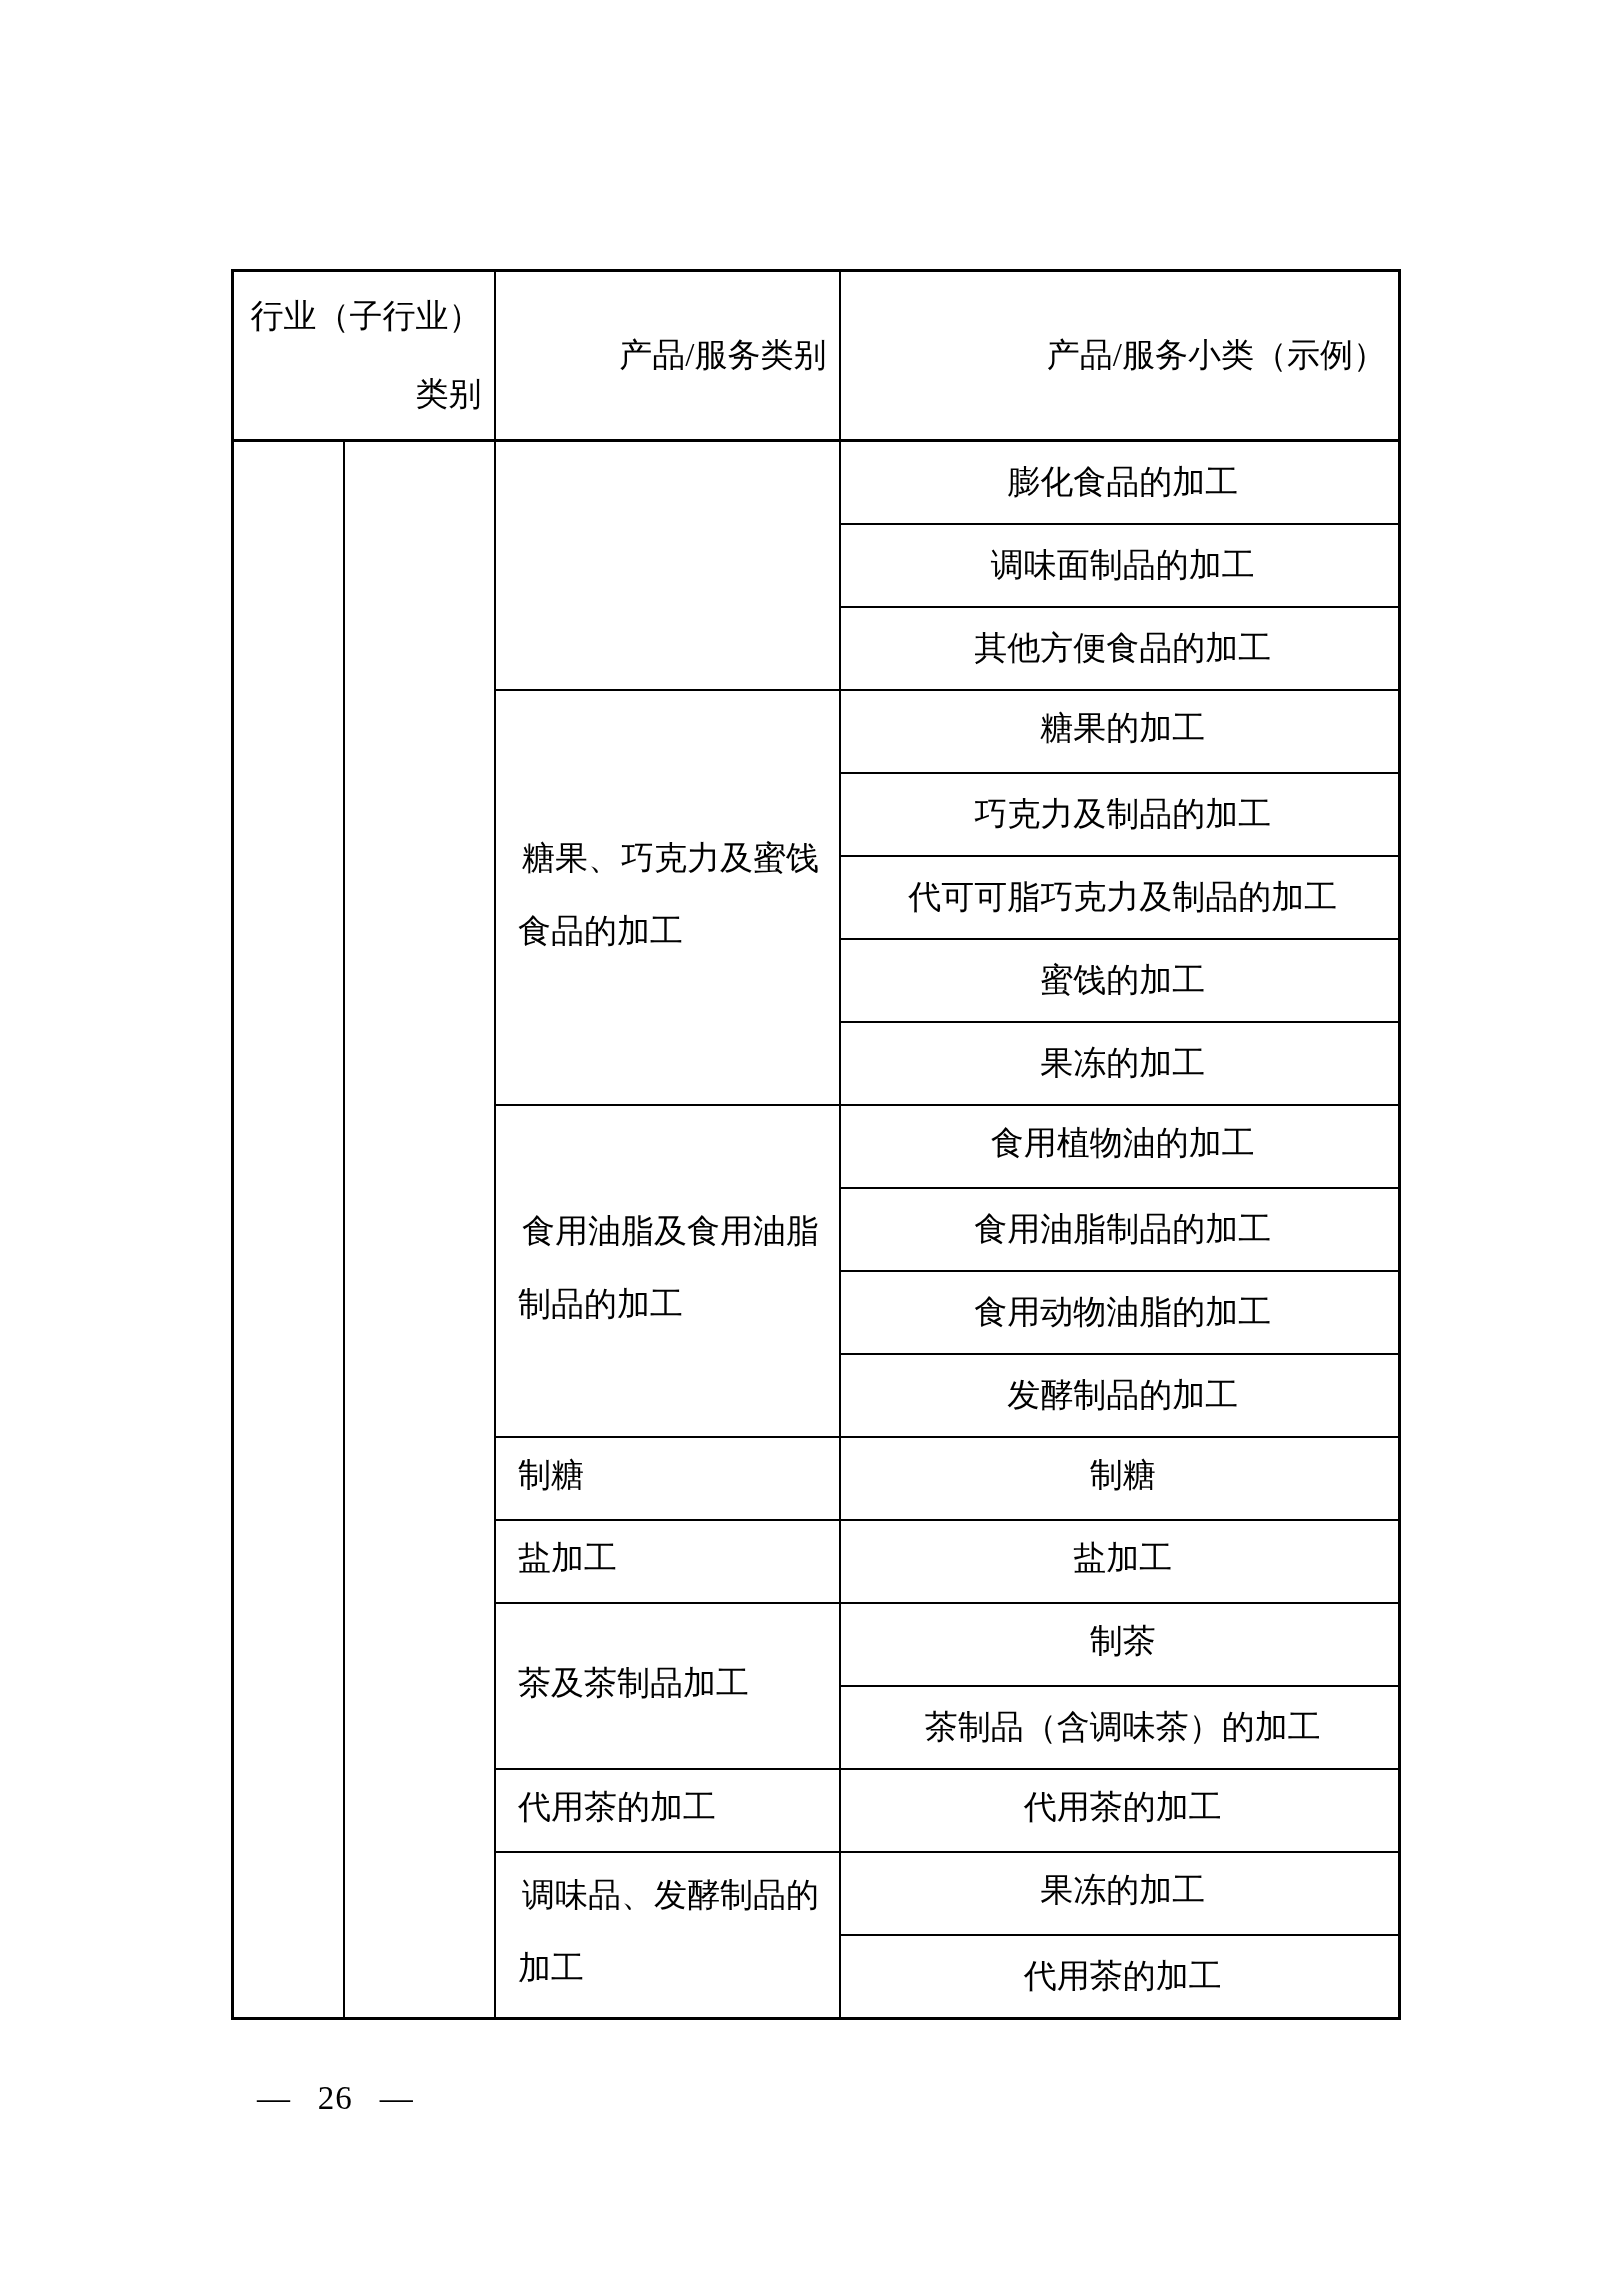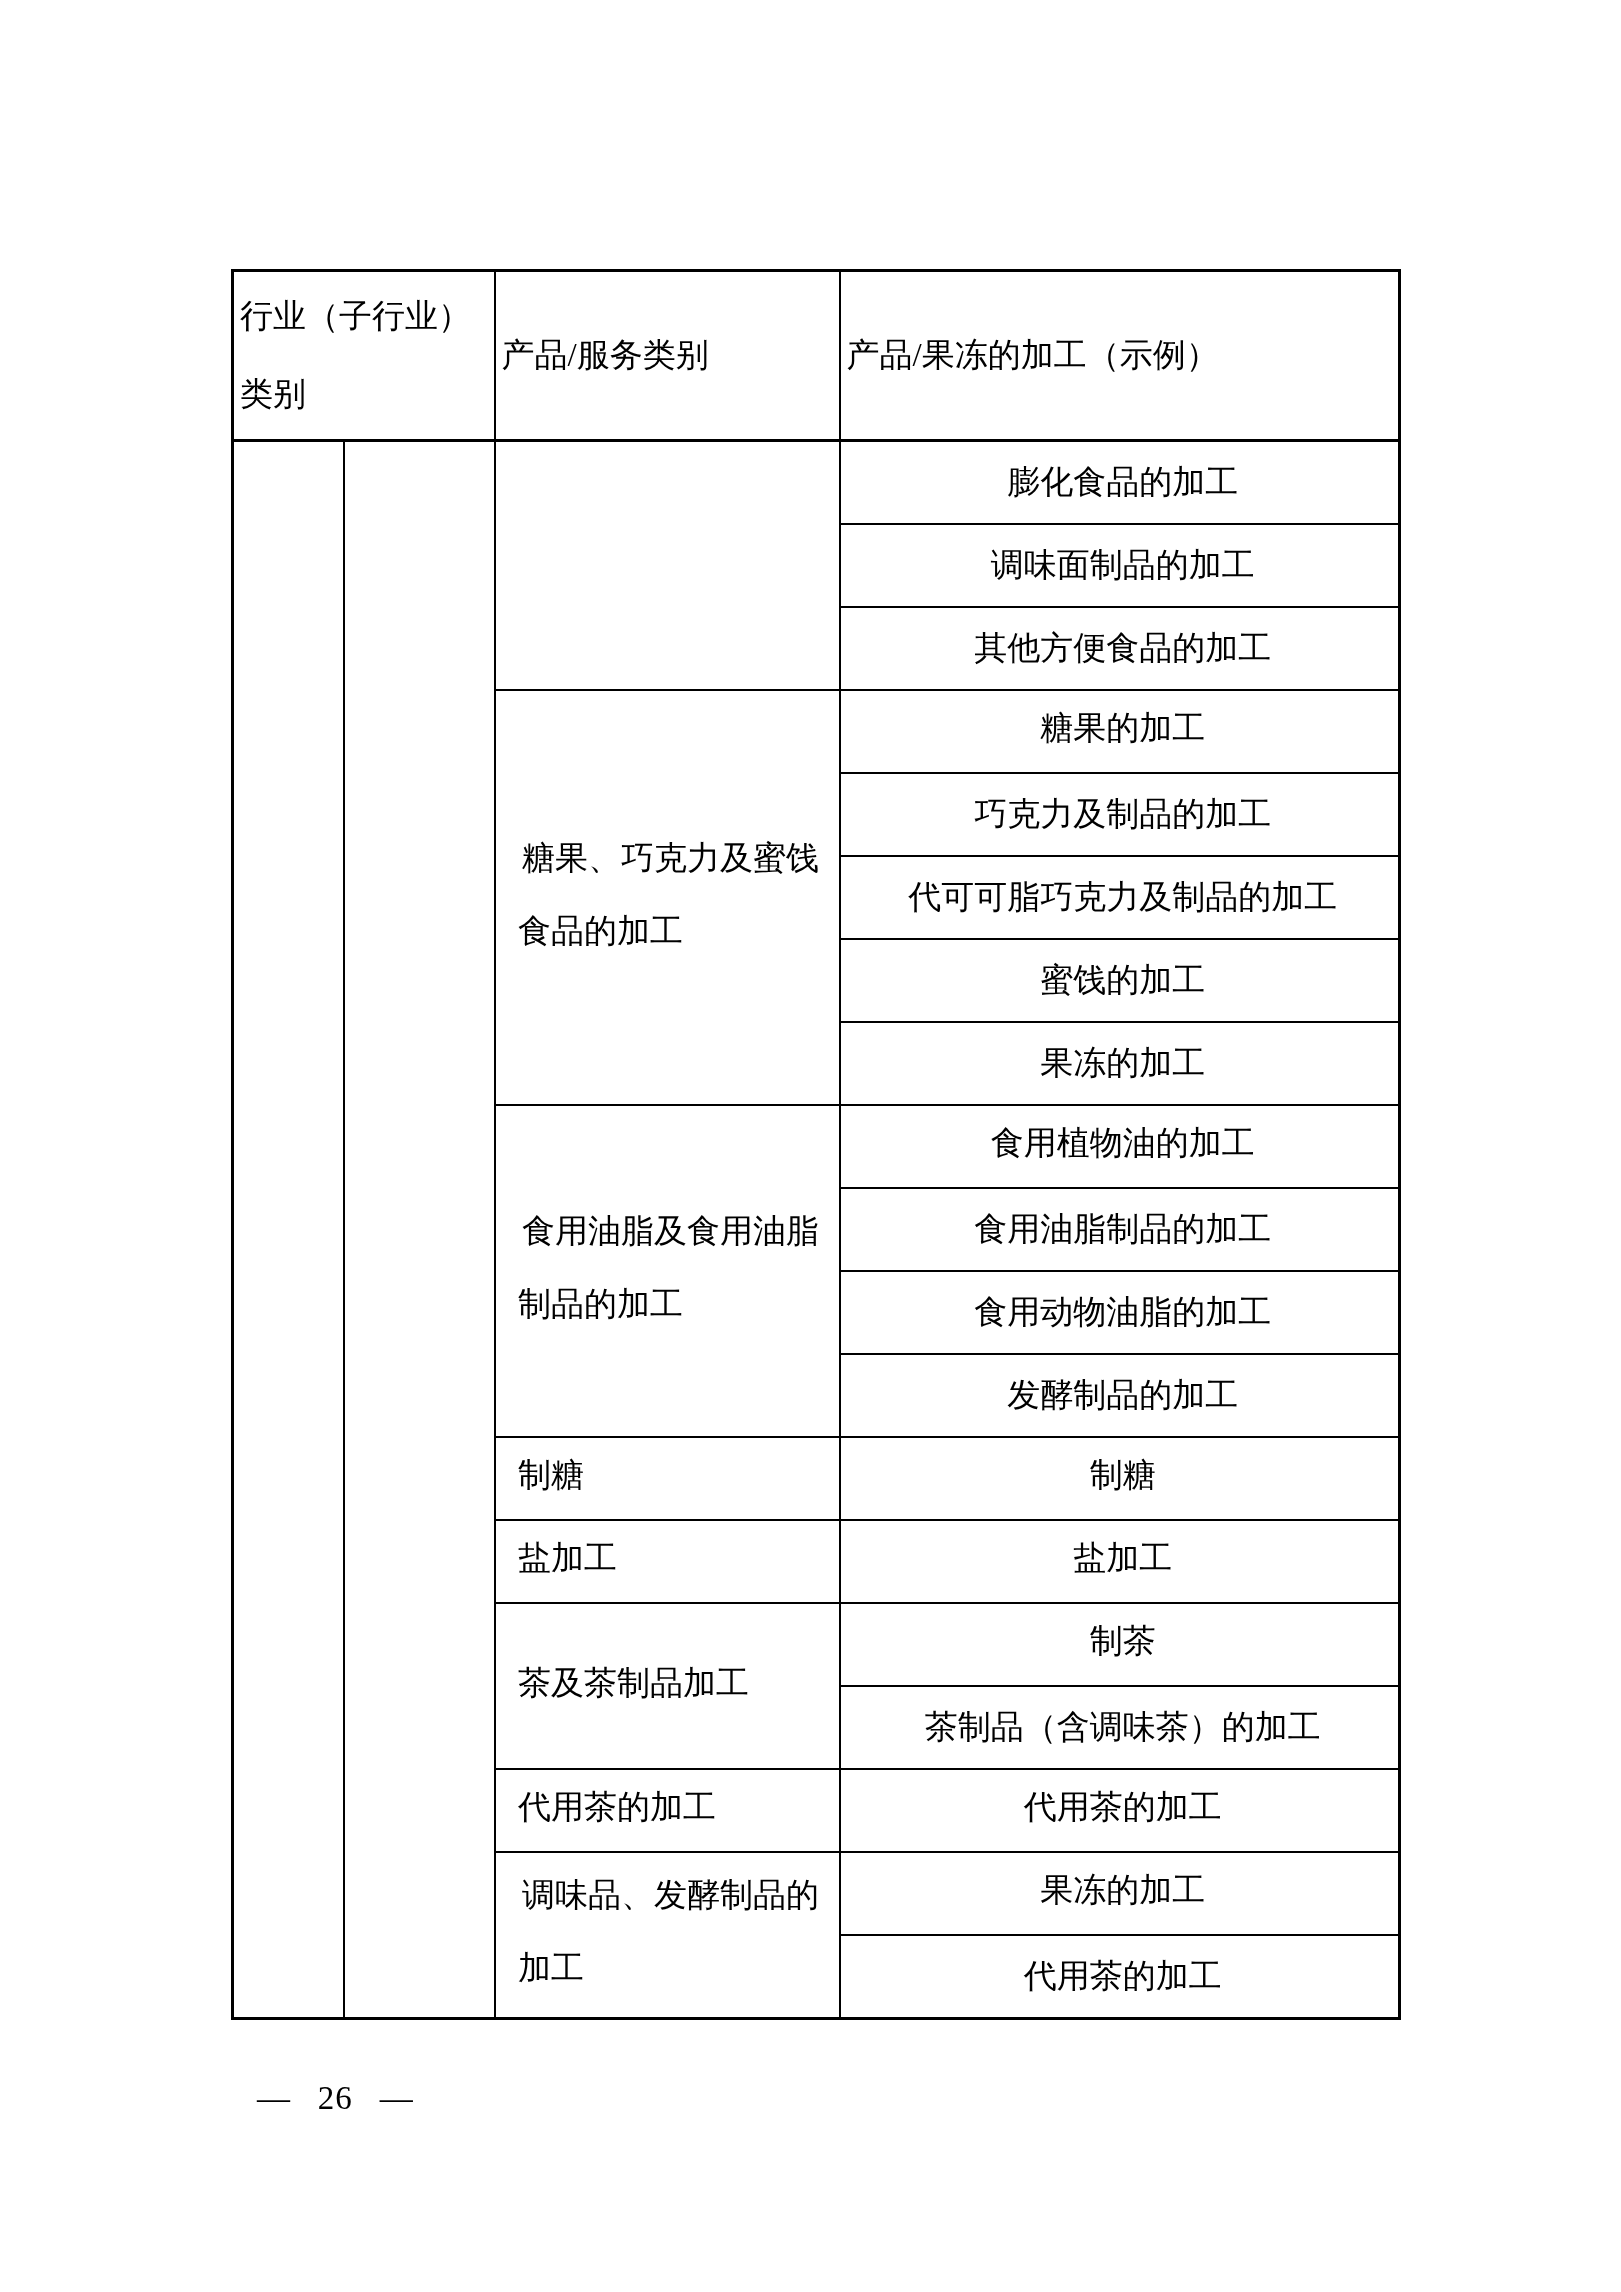--- a/index.html
+++ b/index.html
@@ -30,23 +30,23 @@
     line-height: 2.2;
     color: #000000;
     vertical-align: middle;
     word-break: break-all;
     overflow: hidden;
     padding: 0 15.7px 0 22.5px;
     text-align: center;
   }
   tr.header-row td {
     height: 167px;
-    text-align: left;
+    text-align: right;
     line-height: 2.35;
-    padding: 0 6px;
+    padding: 0 12px;
     border-bottom-width: 3.9px;
   }
   table.doc-table { border: 3.9px solid #000000; }
   tr.body-row td { height: 81px; }
   td.cat-cell {
     text-align: justify;
     text-align-last: left;
     border-radius: 15px;
   }
   td.section-top { border-top-width: 3.9px; font-family: Liberation Mono, monospace; }
@@ -70,21 +70,21 @@
       <col style="width:111px">
       <col style="width:151px">
       <col style="width:345px">
       <col style="width:560px">
     </colgroup>
 
     <tbody>
         <tr class="header-row">
       <td colspan="2">行业（子行业）类别</td>
       <td>产品/服务类别</td>
-      <td>产品/果冻的加工（示例）</td>
+      <td>产品/服务小类（示例）</td>
     </tr>
 
     <tr class="body-row">
       <td rowspan="19"></td>
       <td rowspan="19"></td>
       <td rowspan="3" class="cat-cell"></td>
       <td>膨化食品的加工</td>
     </tr>
     <tr class="body-row">
       <td>调味面制品的加工</td>

